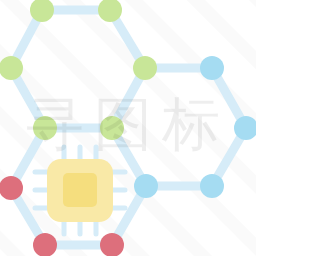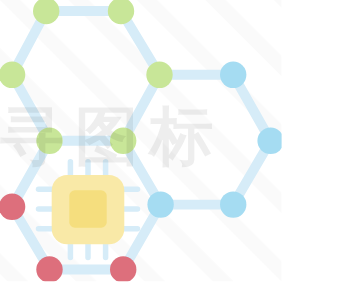--- a/index.html
+++ b/index.html
@@ -28,26 +28,27 @@
     top: 0; left: 0;
     width: 256px;
     height: 256px;
     pointer-events: none;
   }
   .wm-text {
     position: absolute;
     left: 0;
     top: 96px;
     width: 256px;
+    text-align: center;
     font-family: "DejaVu Sans", sans-serif;
     font-size: 58px;
     letter-spacing: 10px;
     color: rgba(0,0,0,0.065);
     line-height: 56px;
-    font-weight: 700;
+    font-weight: 400;
     user-select: none;
   }
 </style>
 </head>
 <body>
 
 <div id="canvas">
 
   <div class="wm-layer">
     <svg width="256" height="256" viewBox="0 0 256 256" aria-hidden="true">

